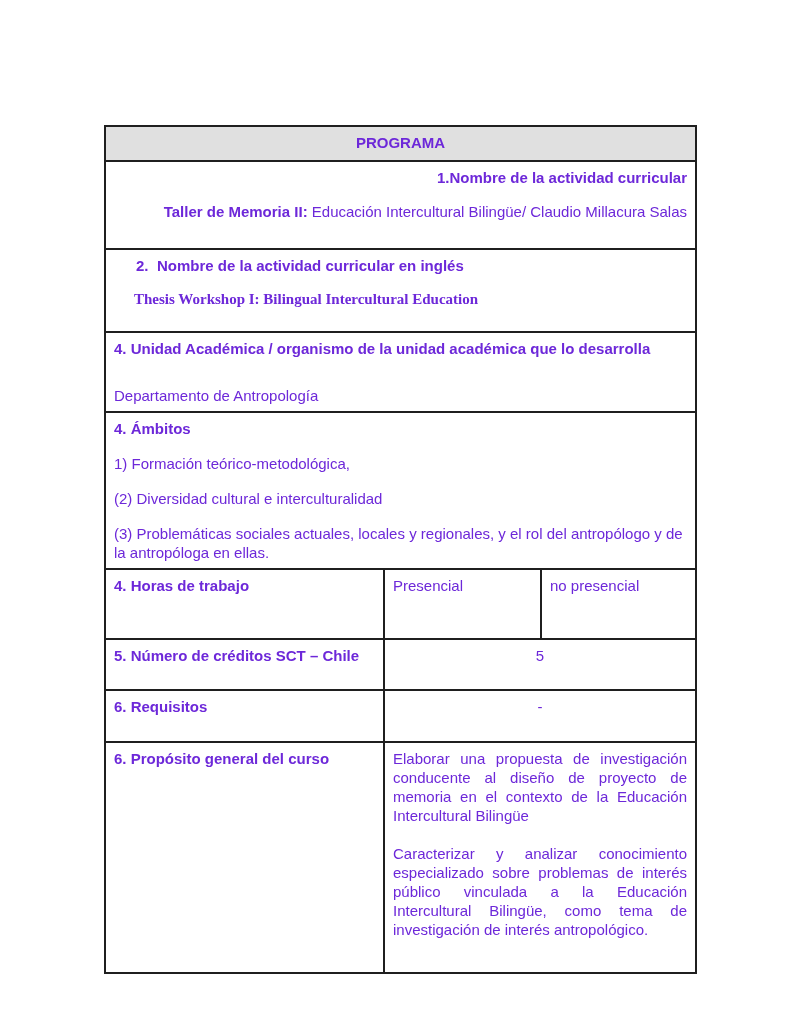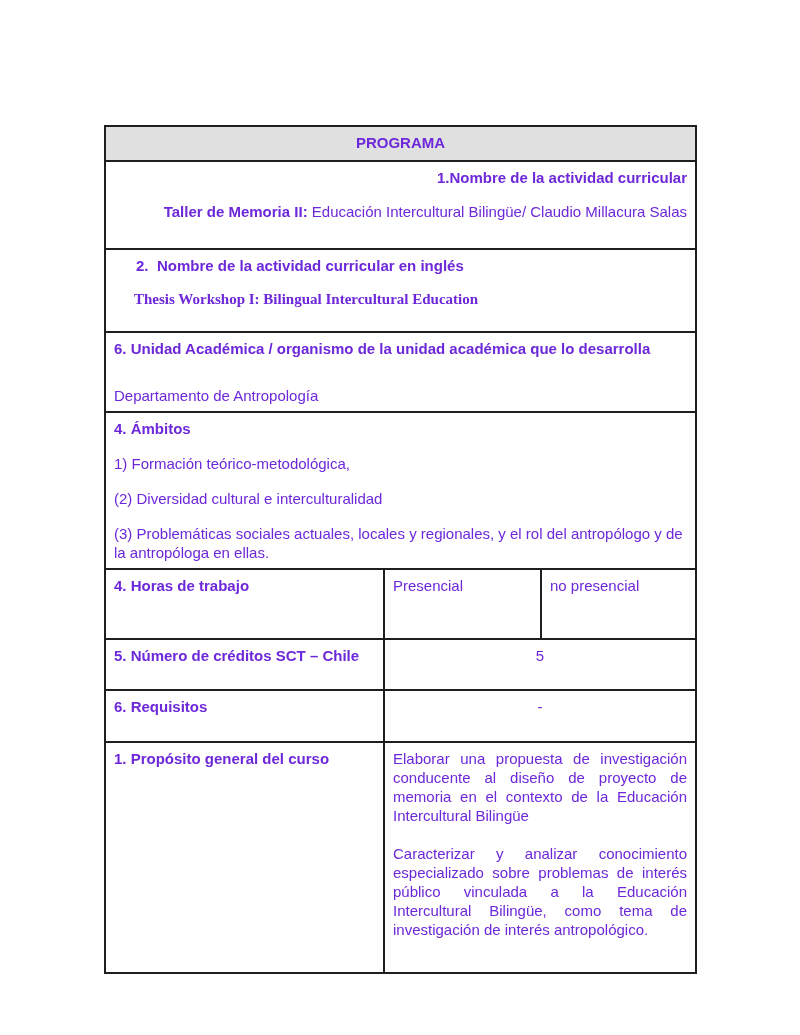--- a/index.html
+++ b/index.html
@@ -89,21 +89,21 @@
       <td colspan="3">
         <div class="num-line">
           <span class="num">2.</span><span>Nombre de la actividad curricular en inglés</span>
         </div>
         <div class="row2-value">Thesis Workshop I: Bilingual Intercultural Education</div>
       </td>
     </tr>
 
     <tr class="r3">
       <td colspan="3">
-        <div class="para b">6. Unidad Académica / organismo de la unidad académica que lo desarrolla</div>
+        <div class="para b">4. Unidad Académica / organismo de la unidad académica que lo desarrolla</div>
         <div class="para" style="margin-top:28px">Departamento de Antropología</div>
       </td>
     </tr>
 
     <tr class="r4">
       <td colspan="3">
         <div class="para b">4. Ámbitos</div>
         <div class="ambitos-item">1) Formación teórico-metodológica,</div>
         <div class="ambitos-item">(2) Diversidad cultural e interculturalidad</div>
         <div class="ambitos-item">(3) Problemáticas sociales actuales, locales y regionales, y el rol del antropólogo y de la antropóloga en ellas.</div>
@@ -120,21 +120,21 @@
       <td class="b">5. Número de créditos SCT – Chile</td>
       <td colspan="2" class="center-val">5</td>
     </tr>
 
     <tr class="r7">
       <td class="b">6. Requisitos</td>
       <td colspan="2" class="center-val">-</td>
     </tr>
 
     <tr class="r8">
-      <td class="b">1. Propósito general del curso</td>
+      <td class="b">6. Propósito general del curso</td>
       <td colspan="2" class="justify-cell">
         <div class="jpara">Elaborar una propuesta de investigación conducente al diseño de proyecto de memoria en el contexto de la Educación Intercultural Bilingüe</div>
         <div class="jpara">Caracterizar y analizar conocimiento especializado sobre problemas de interés público vinculada a la Educación Intercultural Bilingüe, como tema de investigación de interés antropológico.</div>
       </td>
     </tr>
   </tbody>
     </table>
 </div>
 
 </body></html>

